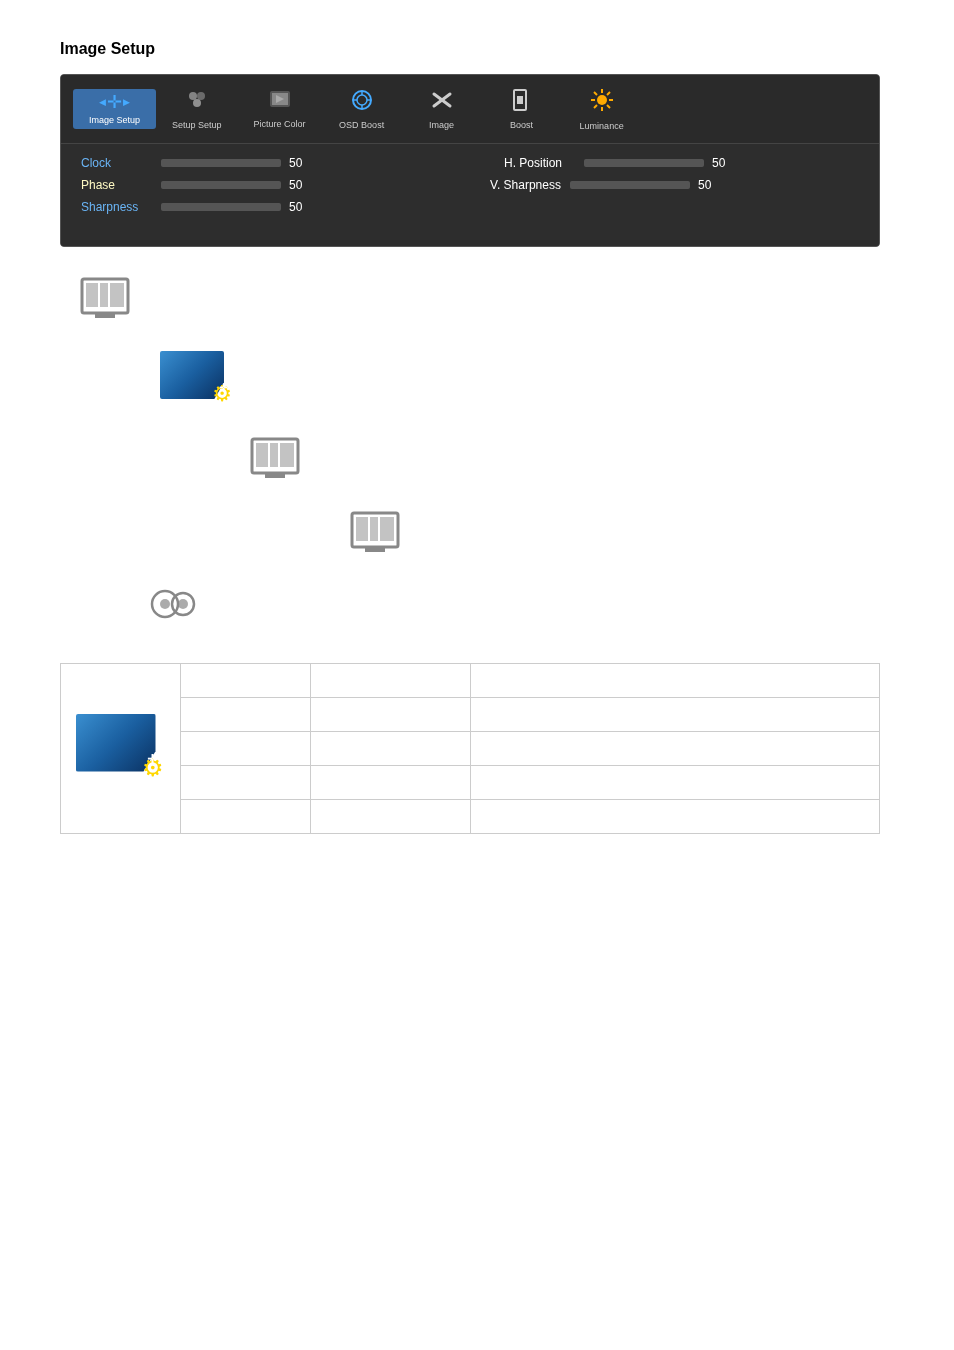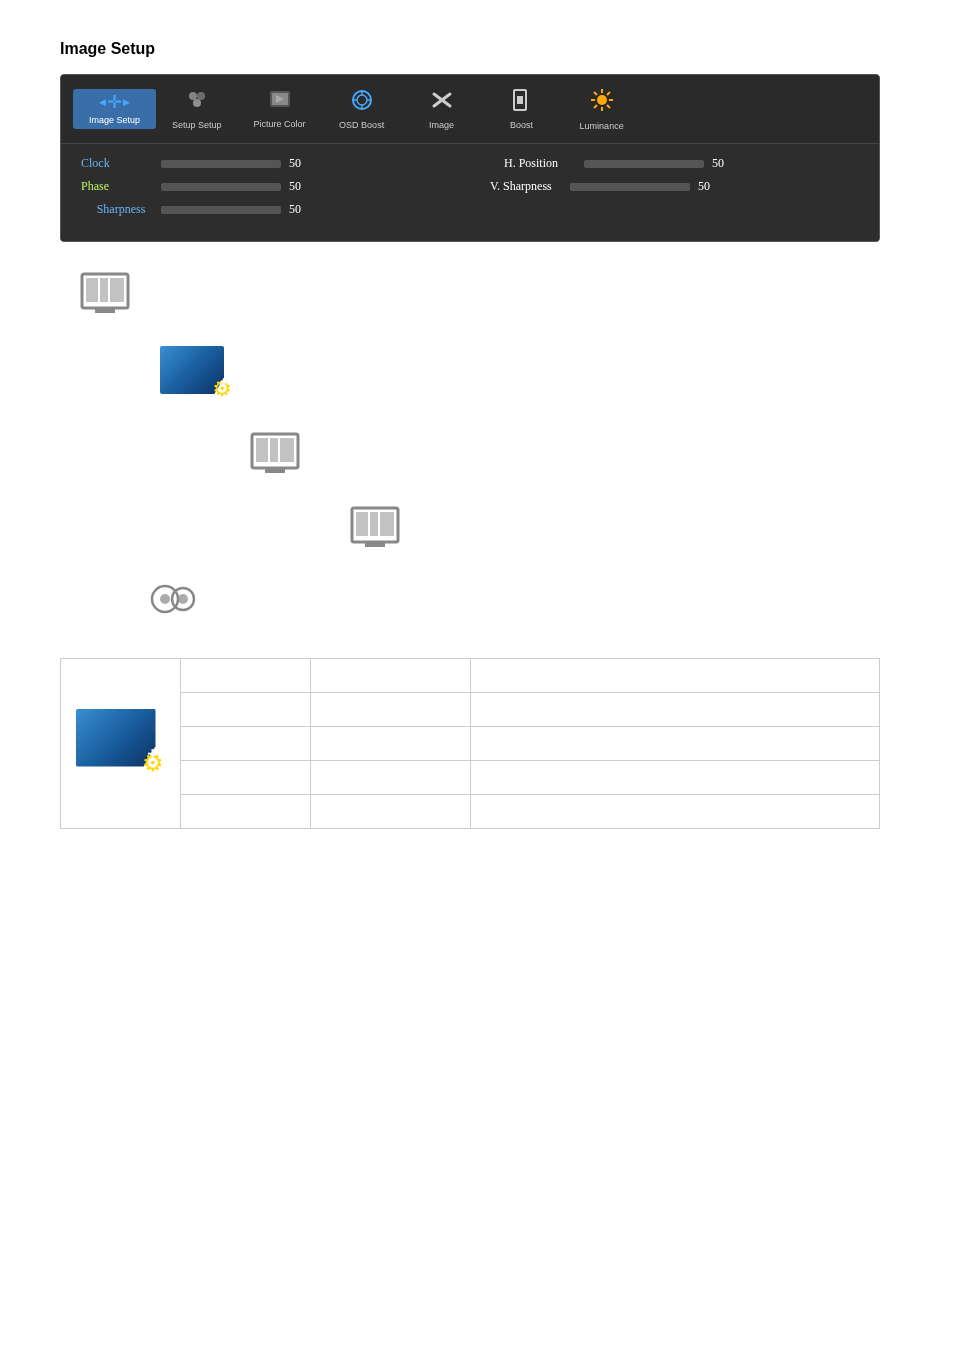--- a/index.html
+++ b/index.html
@@ -73,23 +73,22 @@
     .nav-item.active .nav-label {
       color: #fff;
     }
 
     
     .nav-item.active .nav-icon {
       color: #fff;
     }
 
     .osd-content {
-      padding: 12px 20px 16px;
+      padding: 12px 20px 24px;
       background: #2d2d2d;
-      font-family: Liberation Serif, serif;
     }
 
     .settings-row {
       display: flex;
       align-items: center;
       margin-bottom: 8px;
       color: #fff;
       font-size: 12px;
     }
 
@@ -322,27 +321,27 @@
 
         <div class="settings-group">
 
           <div class="settings-row">
             <span class="settings-label" style="color:#6ab4f5;">Clock</span>
             <span class="slider-bar"><span class="slider-fill" style="width:50%"></span></span>
             <span class="slider-value">50</span>
           </div>
 
           <div class="settings-row">
-            <span class="settings-label" style="color:#bef264;">Phase</span>
+            <span class="settings-label" style="color:#fef9c3;">Phase</span>
             <span class="slider-bar"><span class="slider-fill" style="width:50%"></span></span>
             <span class="slider-value">50</span>
           </div>
 
           <div class="settings-row">
-            <span class="settings-label" style="color:#6ab4f5;text-align:center;">Sharpness</span>
+            <span class="settings-label" style="color:#6ab4f5;">Sharpness</span>
             <span class="slider-bar"><span class="slider-fill" style="width:50%"></span></span>
             <span class="slider-value">50</span>
           </div>
         </div>
 
         <div class="settings-group">
 
           <div class="settings-row">
             <span class="settings-label" style="color:#fff;margin-left:14px;">H. Position</span>
             <span class="slider-bar"><span class="slider-fill" style="width:30%;background:#6ab4f5;"></span></span>

